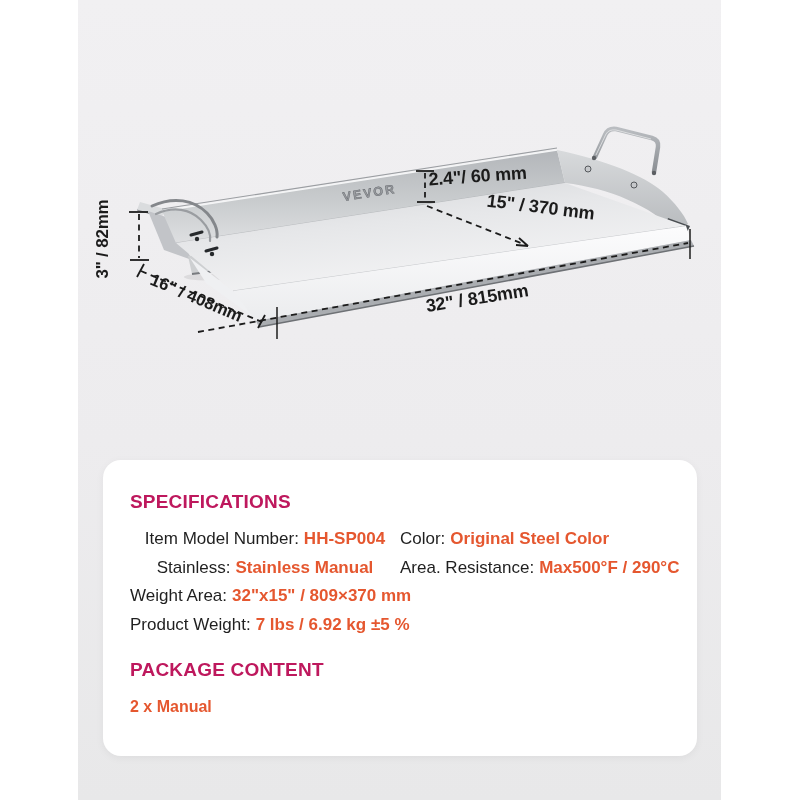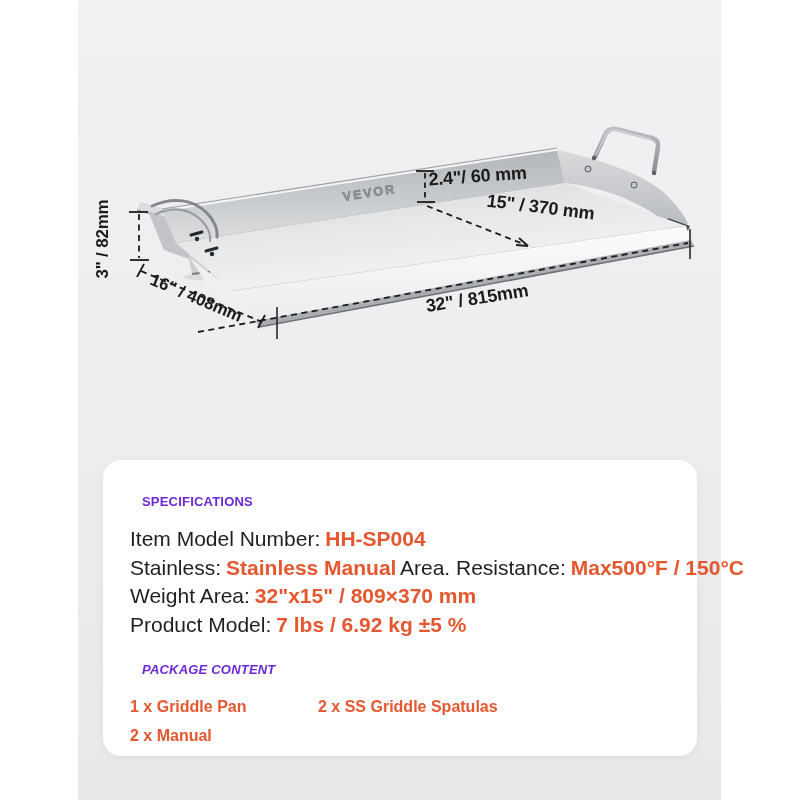--- a/index.html
+++ b/index.html
@@ -14,25 +14,25 @@
   }
   .illus{position:absolute;left:0;top:0;width:643px;height:440px;}
 
   .card{
     position:absolute;left:25px;top:460px;width:594px;height:296px;
     background:#ffffff;border-radius:18px;
     box-shadow:0 2px 8px rgba(0,0,0,0.05);
     padding:32px 16px 0 27px;box-sizing:border-box;
   }
   .sec-title{
-    margin:0 0 13px 12px;font-size:13px;line-height:20px;font-weight:700;
-    color:#6d28d9;letter-spacing:.2px;
-  }
-  .sec-title.pkg{margin-top:21px;margin-bottom:12px;font-style:italic;}
-  .spec-row{display:flex;line-height:28.5px;font-size:21px;color:#1f1f1f;}
+    margin:0 0 13px 0;font-size:19px;line-height:20px;font-weight:700;
+    color:#be185d;letter-spacing:.2px;
+  }
+  .sec-title.pkg{margin-top:21px;margin-bottom:12px;}
+  .spec-row{display:flex;line-height:28.5px;font-size:17px;color:#1f1f1f;text-align:center;}
   .cell{white-space:nowrap;}
   .cell.c1{width:270px;flex:0 0 270px;}
   .lbl{color:#1f1f1f;font-weight:400;margin-right:5px;}
   .val{color:var(--accent);font-weight:700;}
   .pkg-row{display:flex;line-height:29px;font-size:16px;}
   .pkg-cell{width:188px;flex:0 0 188px;color:var(--accent);font-weight:700;white-space:nowrap;}
   .pkg-cell.c2{width:auto;flex:1;}
 
   .dim-label{
     font-family:"Liberation Sans","DejaVu Sans",sans-serif;
@@ -163,47 +163,46 @@
   </svg>
 
   <div class="card">
 
     <h2 class="sec-title">SPECIFICATIONS</h2>
 
     <div class="spec-row">
       <div class="cell c1">
         <span class="lbl">Item Model Number:</span><span class="val">HH-SP004</span>
       </div>
+      <div class="cell">
+        <span class="lbl">Color:</span><span class="val">Original Steel Color</span>
+      </div>
     </div>
 
     <div class="spec-row">
       <div class="cell c1">
         <span class="lbl">Stainless:</span><span class="val">Stainless Manual</span>
       </div>
       <div class="cell">
-        <span class="lbl">Area. Resistance:</span><span class="val">Max500°F / 150°C</span>
+        <span class="lbl">Area. Resistance:</span><span class="val">Max500°F / 290°C</span>
       </div>
     </div>
 
     <div class="spec-row">
       <div class="cell">
         <span class="lbl">Weight Area:</span><span class="val">32"x15" / 809×370 mm</span>
       </div>
     </div>
 
     <div class="spec-row">
       <div class="cell">
-        <span class="lbl">Product Model:</span><span class="val">7 lbs / 6.92 kg ±5 %</span>
+        <span class="lbl">Product Weight:</span><span class="val">7 lbs / 6.92 kg ±5 %</span>
       </div>
     </div>
 
     <h2 class="sec-title pkg">PACKAGE CONTENT</h2>
 
-    <div class="pkg-row">
-      <div class="pkg-cell">1 x Griddle Pan</div>
-      <div class="pkg-cell c2">2 x SS Griddle Spatulas</div>
-    </div>
     <div class="pkg-row">
       <div class="pkg-cell">2 x Manual</div>
     </div>
 
   </div>
 </div>
 
 </body></html>

